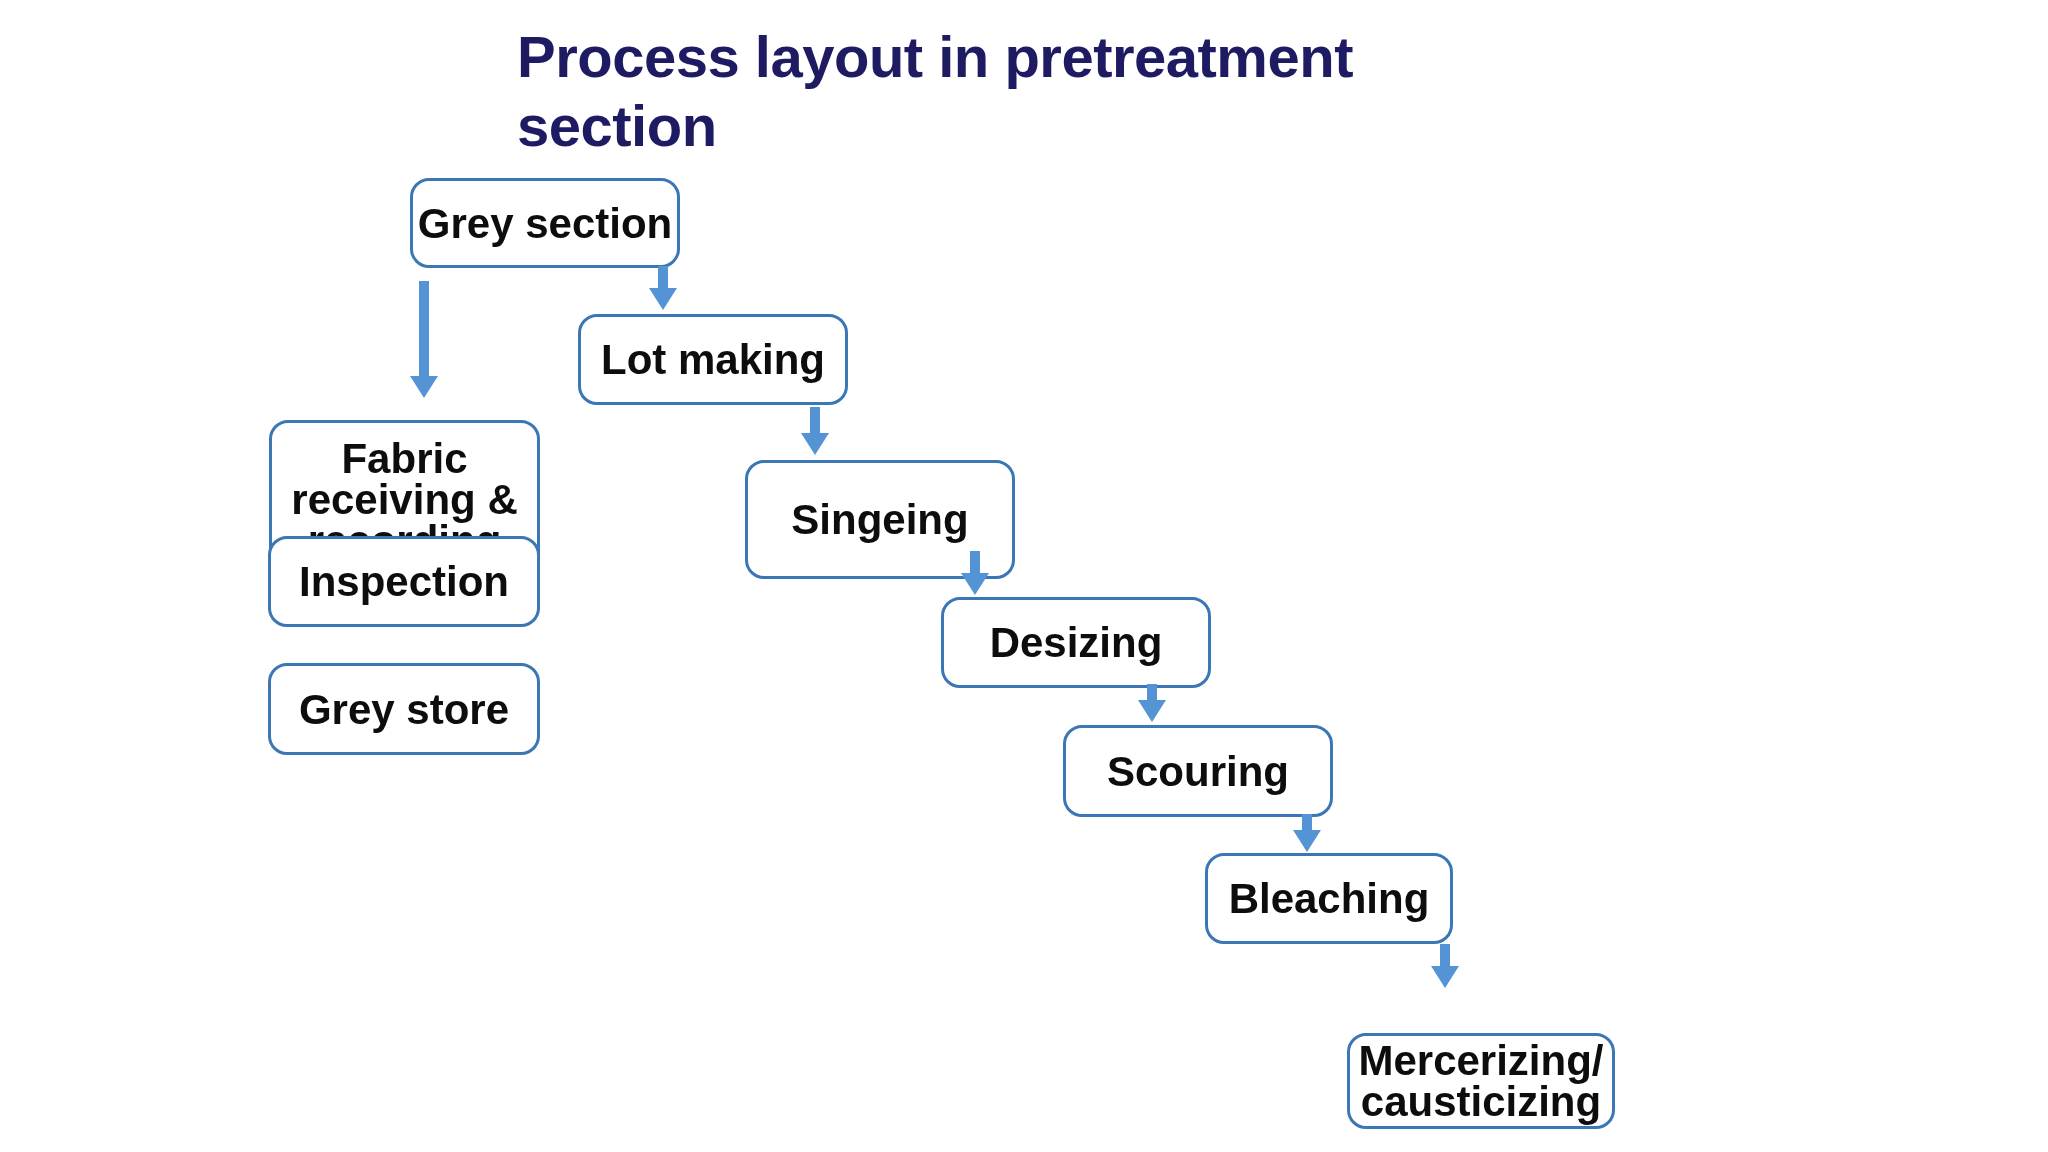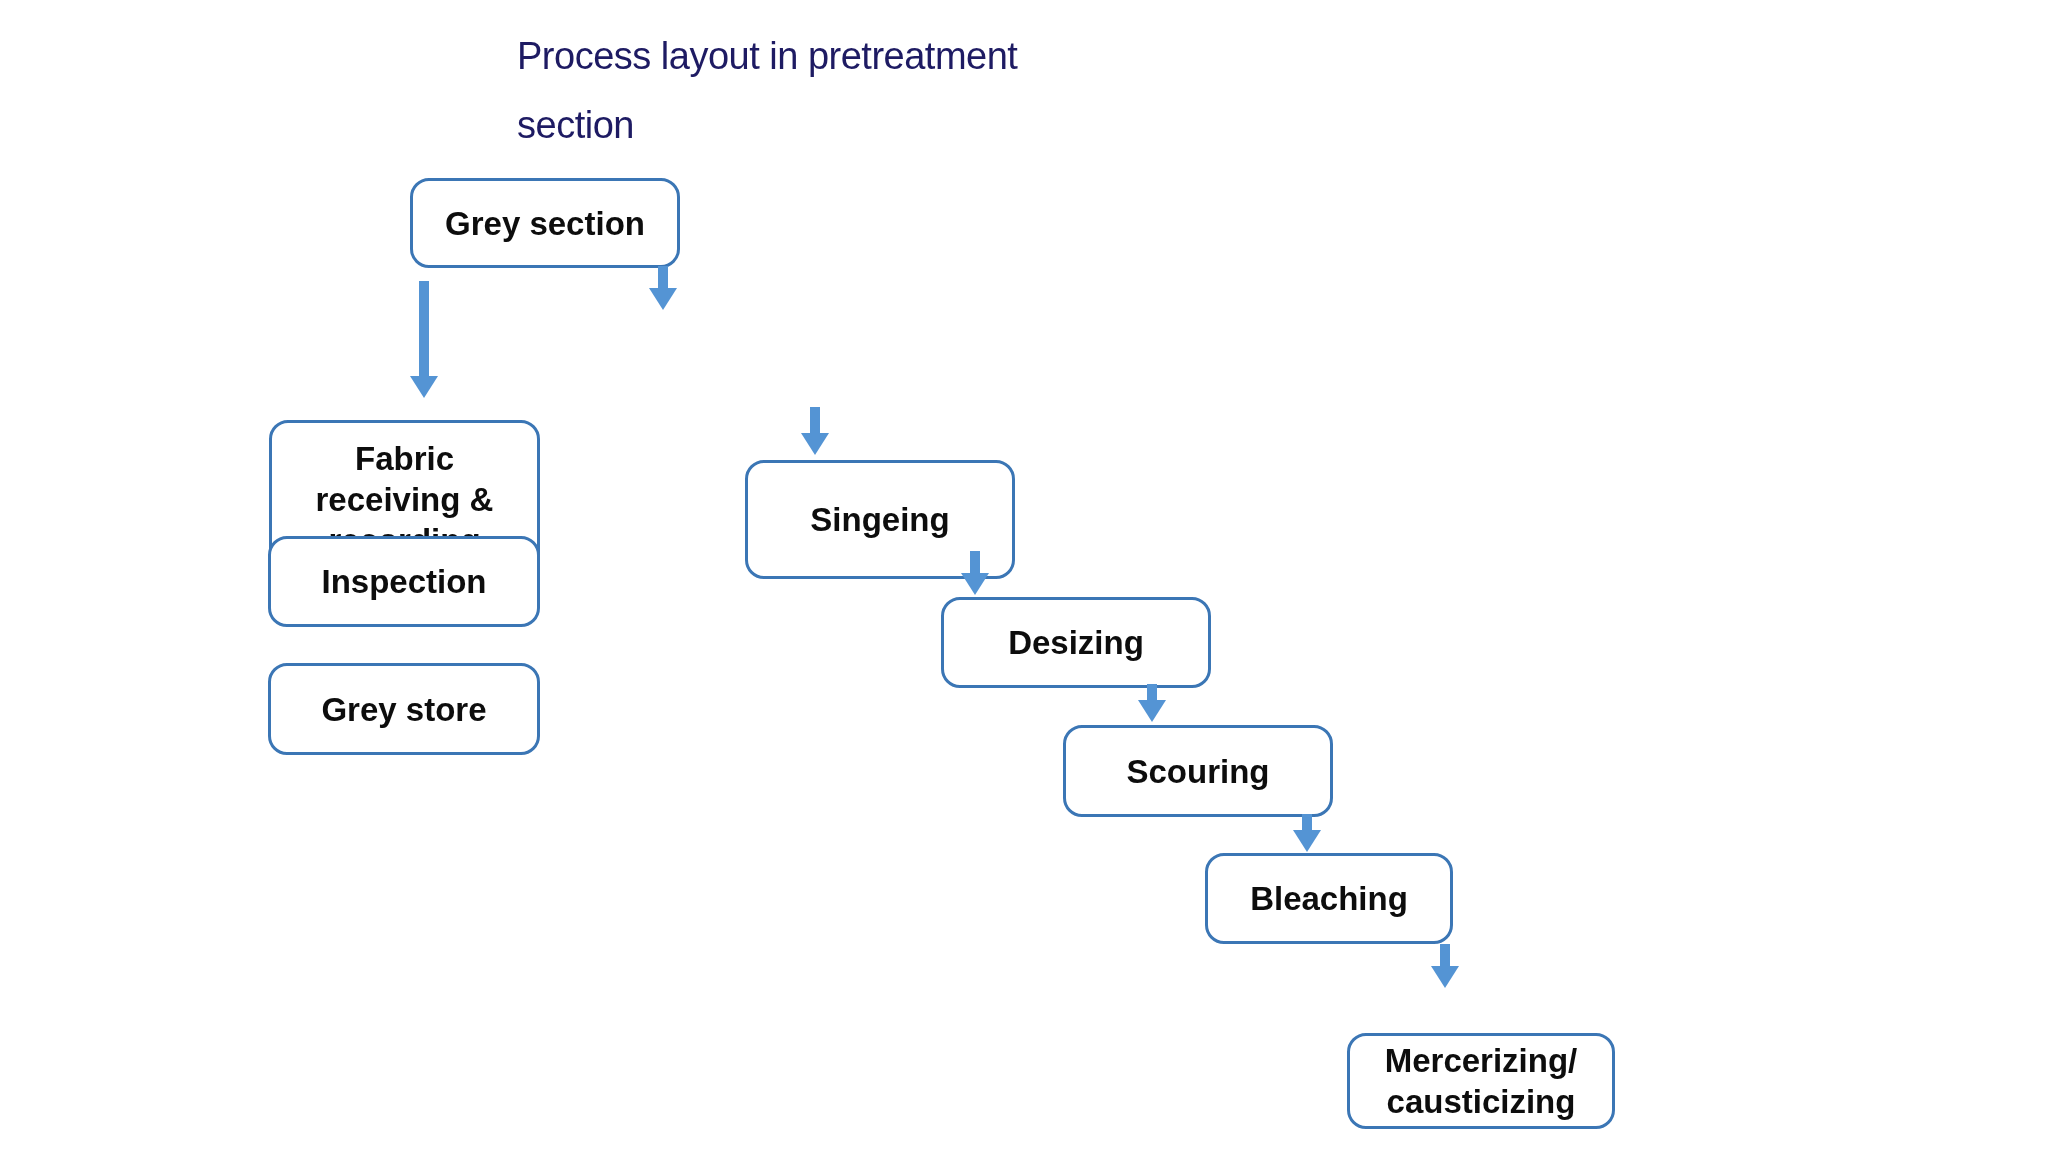--- a/index.html
+++ b/index.html
@@ -17,37 +17,37 @@
     width:2048px;
     height:1152px;
     background:var(--bg);
     overflow:hidden;
   }
   .title{
     position:absolute;
     left:517px;
     top:22px;
     width:1050px;
-    font-size:38px;
+    font-size:58px;
     line-height:69px;
-    font-weight:400;
+    font-weight:700;
     letter-spacing:-0.5px;
     color:var(--title);
     white-space:pre-line;
   }
   .node{
     position:absolute;
     border:3px solid var(--border);
     border-radius:19px;
     background:#fff;
     display:flex;
     align-items:center;
     justify-content:center;
     text-align:center;
-    font-size:33px;
+    font-size:42px;
     line-height:41px;
     font-weight:700;
     color:var(--node-text);
     white-space:pre-line;
   }
   .arrow{
     position:absolute;
     width:34px;
     display:flex;
     flex-direction:column;
@@ -68,20 +68,21 @@
 </head>
 <body>
 
 <div class="slide">
 
   <h1 class="title">Process layout in pretreatment
 section</h1>
 
   <div class="node" style="left:410px;top:178px;width:270px;height:90px;">Grey section</div>
 
+  <div class="node" style="left:578px;top:314px;width:270px;height:91px;">Lot making</div>
 
   <div class="node" style="left:269px;top:420px;width:271px;height:158px;">Fabric
 receiving &amp;
 recording</div>
 
   <div class="node" style="left:268px;top:536px;width:272px;height:91px;">Inspection</div>
 
   <div class="node" style="left:268px;top:663px;width:272px;height:92px;">Grey store</div>
 
   <div class="node" style="left:745px;top:460px;width:270px;height:119px;">Singeing</div>

